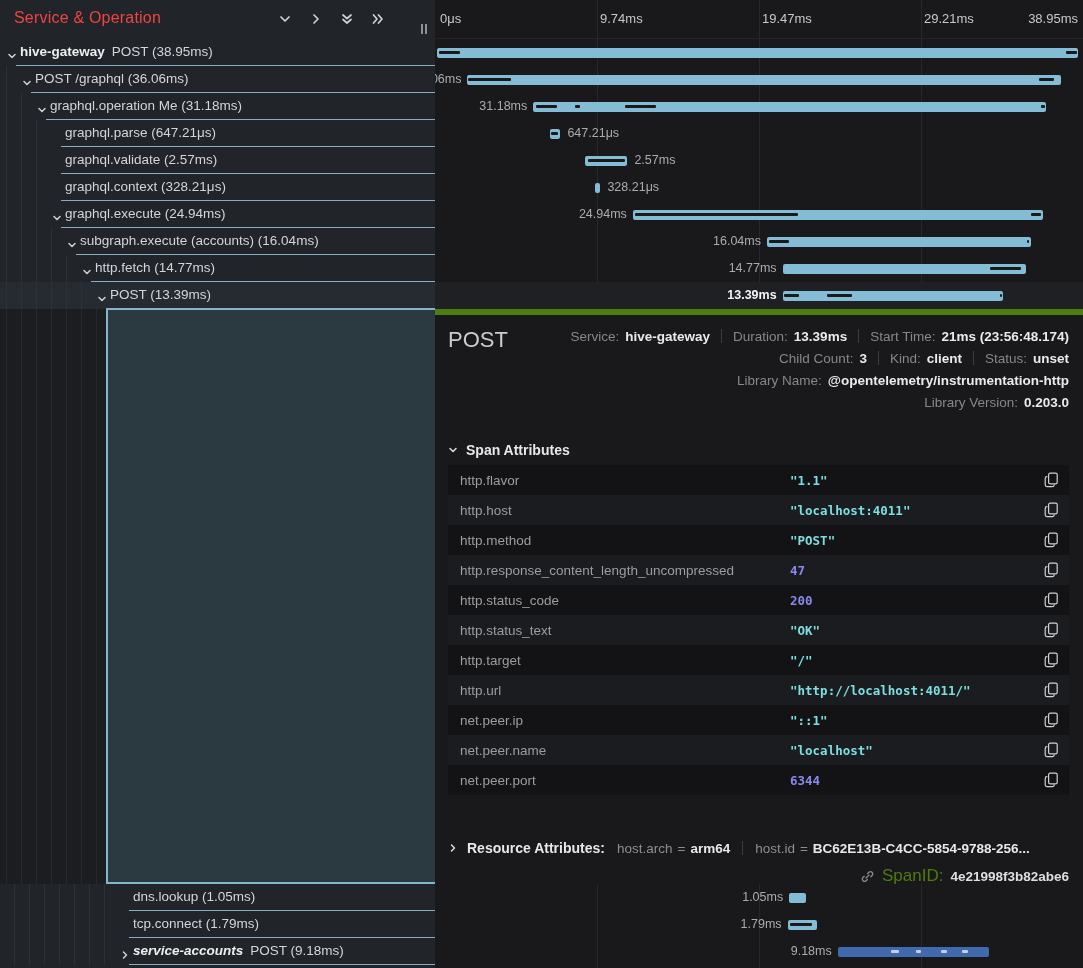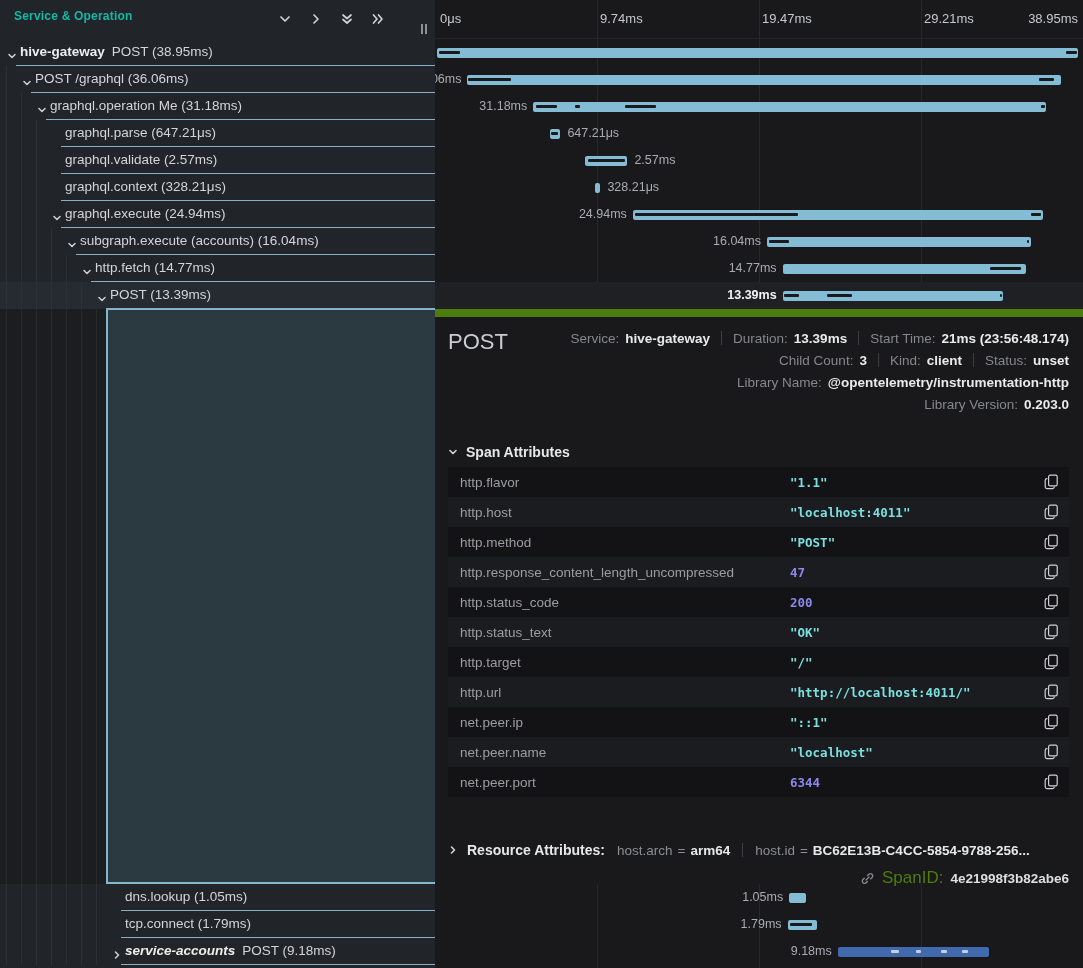--- a/index.html
+++ b/index.html
@@ -2,28 +2,28 @@
 <html><head>
 <meta charset="utf-8">
 <style>
   html,body{margin:0;padding:0;background:#0d0d0e;}
   .app{position:relative;width:1083px;height:968px;overflow:hidden;background:#19191b;
        font-family:"Liberation Sans",sans-serif;color:#d6d7d9;}
 
   
   .left{position:absolute;left:0;top:0;width:435px;height:968px;background:#212429;}
   .lheader{position:absolute;left:0;top:0;width:435px;height:39px;}
-  .lh-title{position:absolute;left:14px;top:9px;font-size:12px;font-weight:700;color:#14b8a6;letter-spacing:.2px;}
+  .lh-title{position:absolute;left:14px;top:9px;font-size:16px;font-weight:400;color:#ef4444;letter-spacing:.2px;}
   .lh-icons{position:absolute;right:50px;top:12px;display:flex;gap:17px;align-items:center;}
   .lh-icons .hicon{width:14px;height:14px;display:block;cursor:pointer;}
   .handle{position:absolute;right:8px;top:24px;display:flex;gap:2px;}
   .handle i{display:block;width:2px;height:10px;background:#8f9195;}
 
   .tree-top{position:absolute;left:0;top:39px;width:435px;}
-  .tree-bottom{position:absolute;left:0;top:884px;width:435px;border-radius:19px;}
+  .tree-bottom{position:absolute;left:8px;top:884px;width:435px;border-radius:19px;}
   .t-row{position:relative;height:27px;background:#212429;overflow:hidden;}
   .t-row.sel{background:#262a31;}
   .guide{position:absolute;top:0;bottom:0;width:1px;background:#2d3035;}
   .t-underline{position:absolute;bottom:0;right:0;height:1px;background:#84afc7;}
   .tchev{position:absolute;top:8px;width:10px;height:10px;cursor:pointer;}
   .t-text{position:absolute;top:5px;font-size:13.5px;color:#d3d5d8;white-space:nowrap;}
   .svc{font-weight:700;color:#eceded;margin-right:7px;}
   .svc.it{font-style:italic;}
 
   .detail-left{position:absolute;left:0;top:309px;width:435px;height:575px;background:#1c1d21;}
@@ -41,21 +41,21 @@
   .w-row.sel{background:#1f2023;}
   .bar{position:absolute;top:9px;height:10px;border-radius:2px;background:#84bcd6;cursor:pointer;}
   .bar.secondary{background:#4169ae;}
   .marker{position:absolute;top:3px;height:3px;border-radius:1px;background:#191a1c;}
   .marker.light{background:#c3cfe4;}
   .bar-label{position:absolute;top:6px;font-size:12.5px;color:#a9abb0;white-space:nowrap;}
   .w-row.sel .bar-label{color:#f2f3f4;font-weight:700;}
 
   
   .detail{position:absolute;left:0;top:309px;width:648px;height:575px;background:#19191b;
-          border-top:8px solid #4d7c0f;box-sizing:border-box;}
+          border-top:6px solid #4d7c0f;box-sizing:border-box;}
   .d-title{position:absolute;left:13px;top:12px;font-size:22px;font-weight:500;color:#caccd0;}
   .d-info{position:absolute;right:14px;top:10px;}
   .d-line{display:flex;justify-content:flex-end;align-items:center;height:22px;}
   .kv{display:flex;gap:6px;font-size:13.5px;align-items:center;white-space:nowrap;}
   .kv .k{color:#85878c;}
   .kv .v{color:#e9eaeb;font-weight:700;}
   .vdiv{width:1px;height:14px;background:#3c3d40;margin:0 11px;}
 
   .attrs-title{position:absolute;left:13px;top:127px;display:flex;align-items:center;gap:8px;cursor:pointer;}
   .attrs-title span{font-size:14px;font-weight:700;color:#e6e7e9;}

